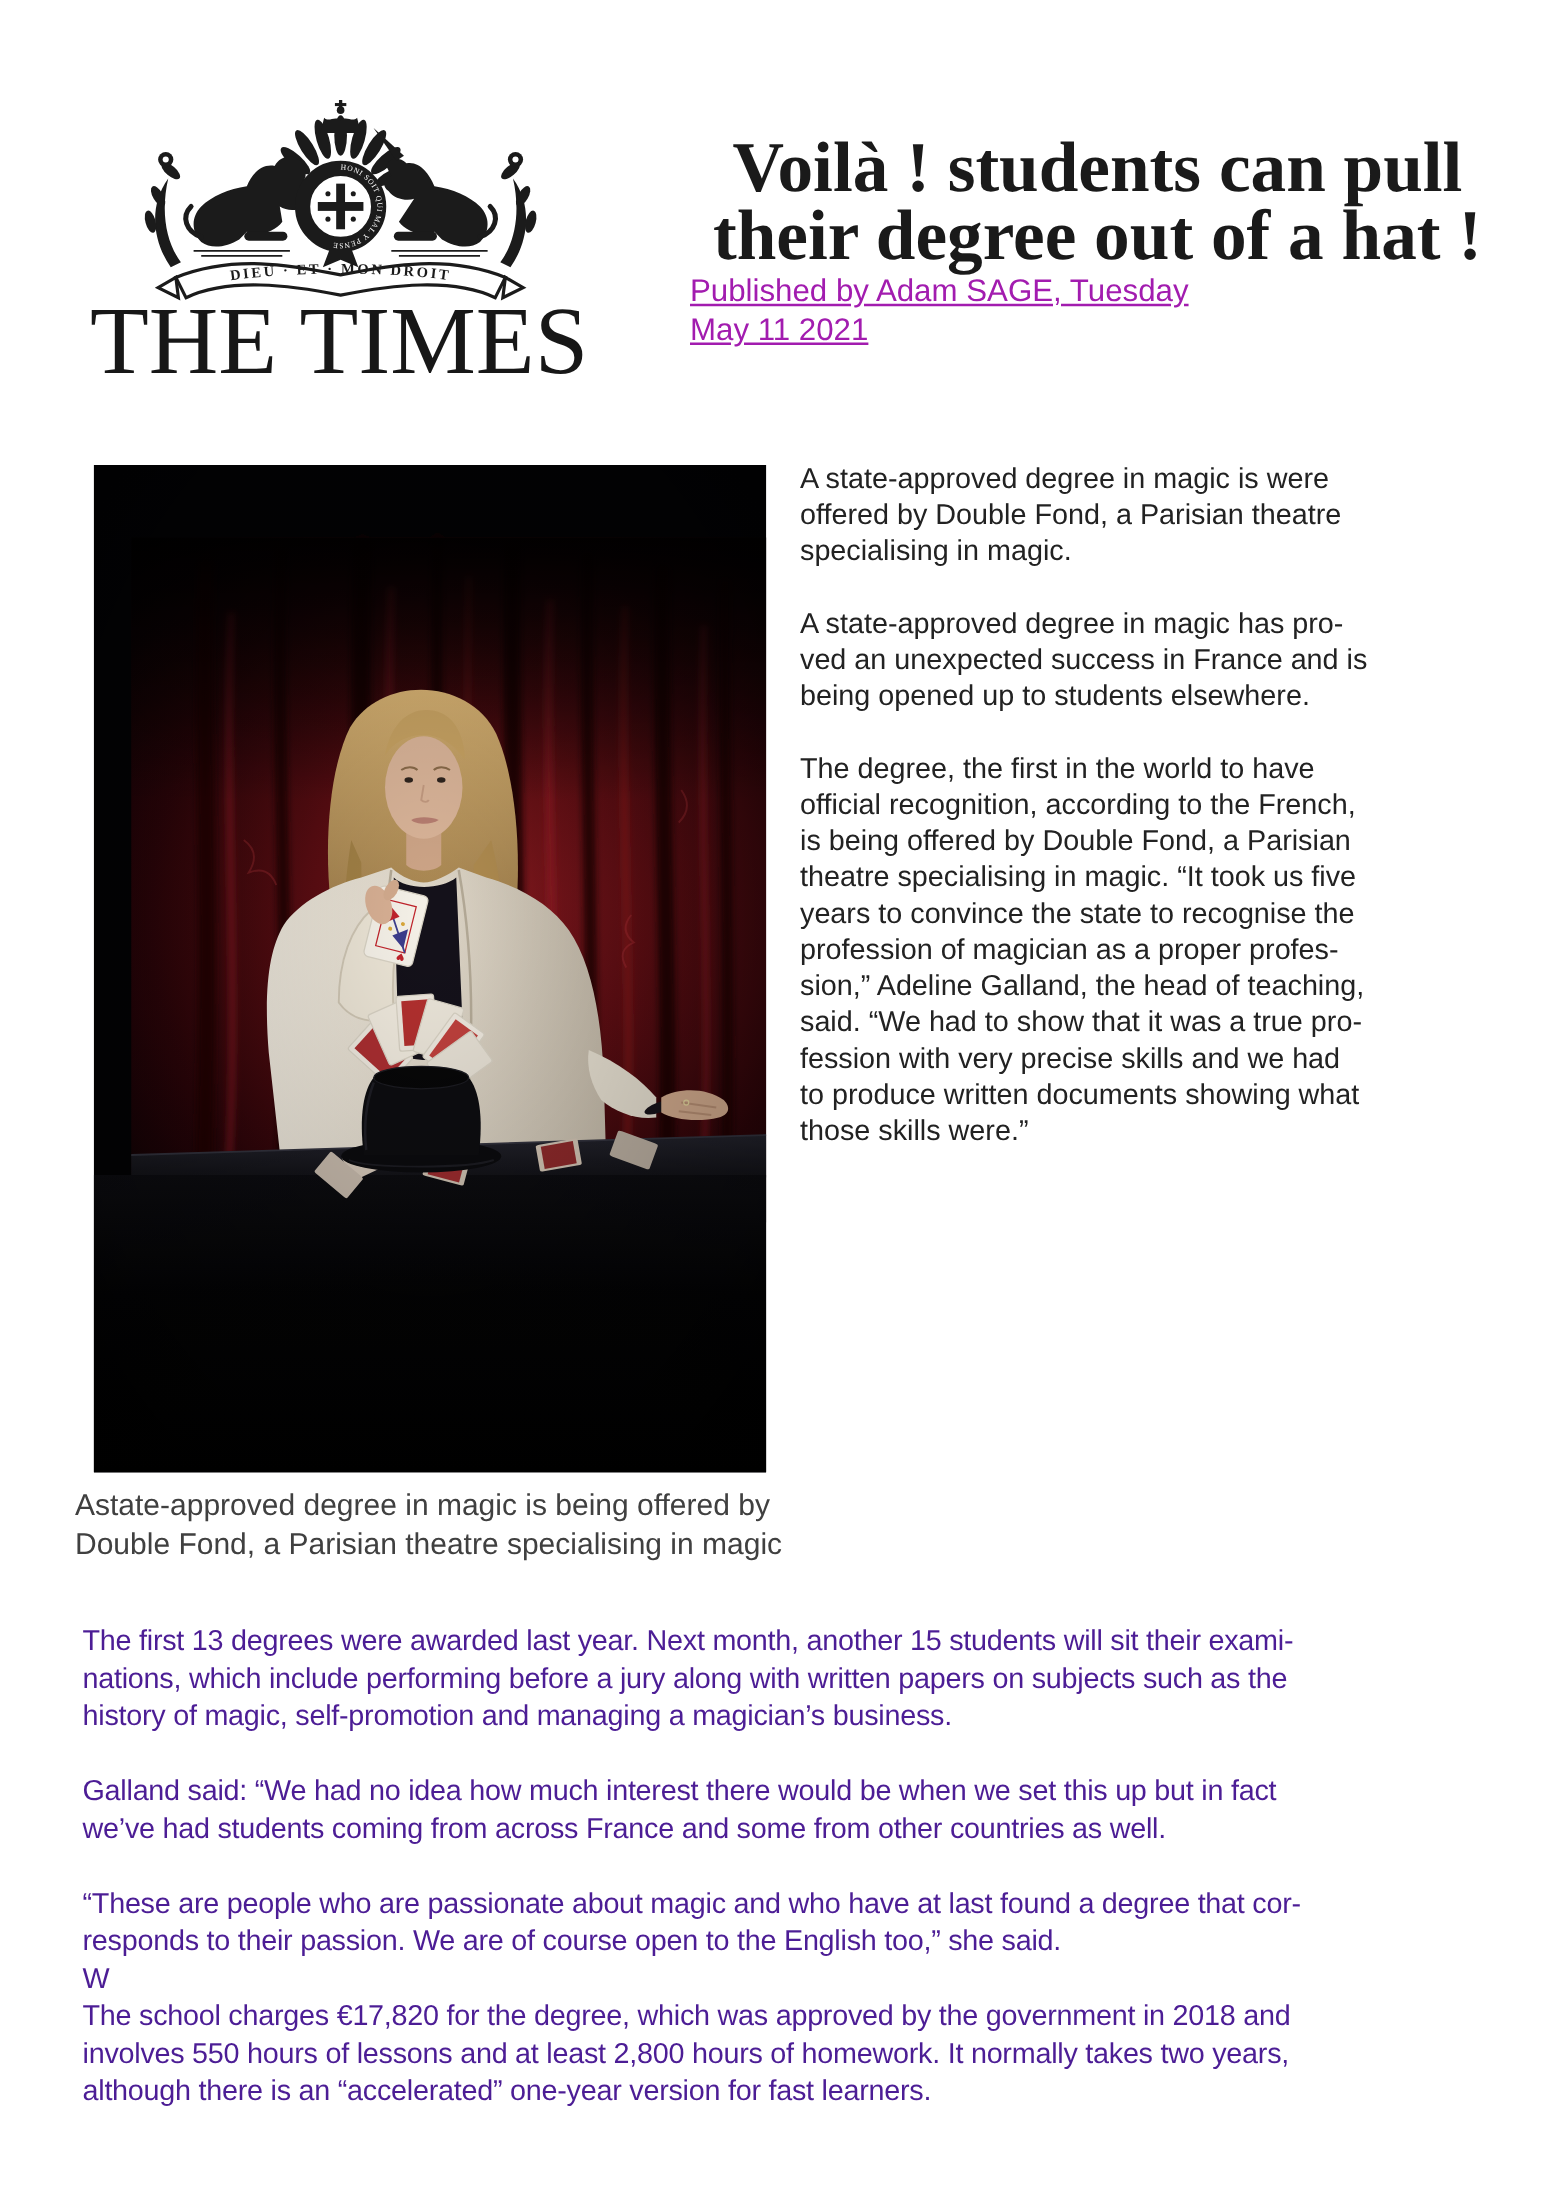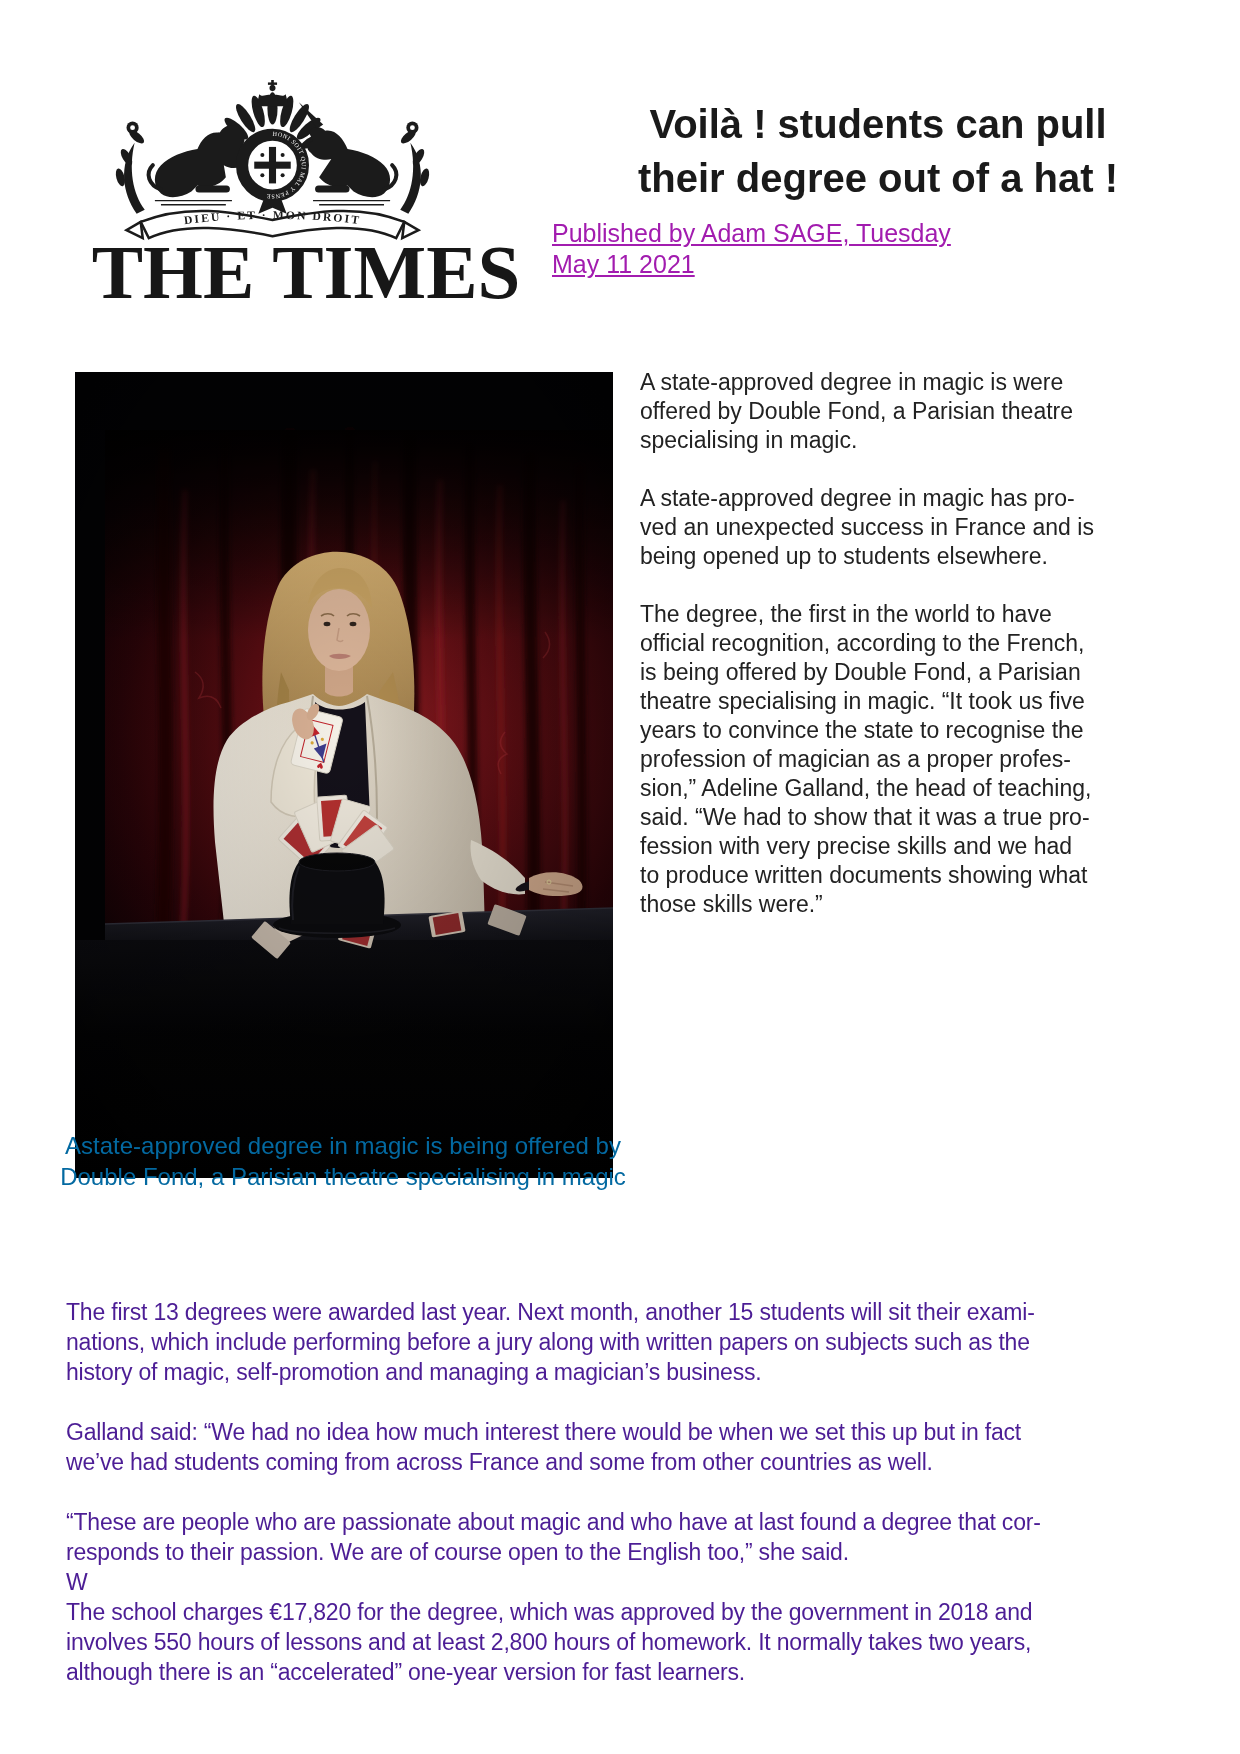--- a/index.html
+++ b/index.html
@@ -3,40 +3,40 @@
 <meta charset="utf-8">
 <style>
   html,body{margin:0;padding:0;background:#ffffff;}
   #page{
     position:relative;width:1240px;height:1754px;background:#ffffff;
     font-family:"Liberation Sans",sans-serif;color:#1d1d1d;overflow:hidden;
   }
   
   .crest{position:absolute;left:90px;top:80px;width:365px;height:160px;}
   .masthead-title{
-    position:absolute;left:72px;top:232px;width:468px;text-align:center;
-    font-family:"Liberation Serif",serif;font-weight:700;font-size:77px;line-height:80px;
+    position:absolute;left:72px;top:232px;width:468px;text-align:left;
+    font-family:"Liberation Serif",serif;font-weight:400;font-size:77px;line-height:80px;
     color:#171717;white-space:nowrap;letter-spacing:0px;
   }
   
   .headline{
     position:absolute;left:552px;top:70px;width:652px;text-align:center;
-    font-family:Liberation Sans, sans-serif;font-weight:700;font-size:40px;line-height:54px;
+    font-family:Liberation Serif, serif;font-weight:700;font-size:57px;line-height:54px;
     color:#1a1a1a;white-space:pre-line;
   }
   .byline{
     position:absolute;left:552px;top:218px;width:652px;text-align:left;
     font-size:25px;line-height:31px;color:#a21caf;white-space:pre-line;text-decoration:underline;
   }
   
   .photo{position:absolute;left:75px;top:372px;width:538px;height:806px;}
   .photo svg{display:block;width:100%;height:100%;}
   .caption{
-    position:absolute;left:60px;top:1130px;width:566px;text-align:center;
-    font-size:24px;line-height:31px;color:#0369a1;white-space:pre-line;
+    position:absolute;left:60px;top:1189px;width:566px;text-align:left;
+    font-size:24px;line-height:31px;color:#404040;white-space:pre-line;
   }
   
   .column{position:absolute;left:640px;top:368px;width:578px;}
   .column p{margin:0 0 29px 0;font-size:23px;line-height:29px;color:#222;white-space:pre;}
   
   .bottom{position:absolute;left:66px;top:1297px;width:1160px;}
   .bottom p{margin:0 0 30px 0;font-size:23px;line-height:30px;color:#4c1d95;
             letter-spacing:-0.2px;white-space:pre;}
 </style>
 </head>

